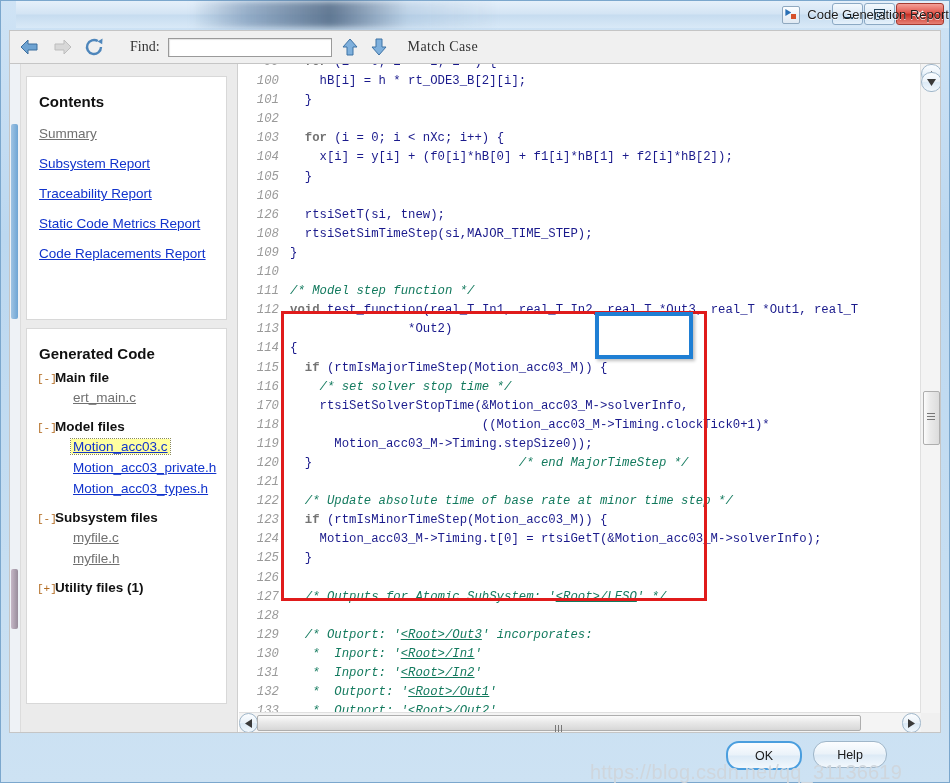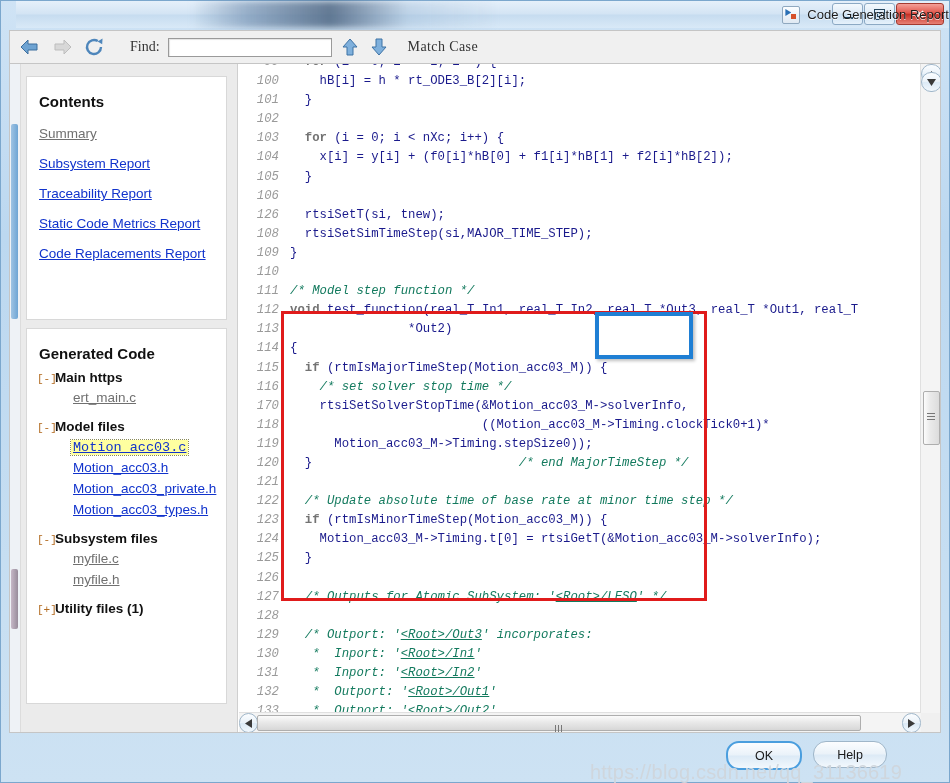--- a/index.html
+++ b/index.html
@@ -123,21 +123,21 @@
   .tree .exp{
     font-family:"Liberation Mono",monospace;font-size:11px;color:#b26a1f;
     width:18px;flex:0 0 auto;
   }
   .tree .nodelabel{font-size:13.5px;font-weight:bold;color:#111;}
   .tree .leaf{padding-left:36px;margin-bottom:3px;}
   .tree .leaf a{font-size:13.5px;color:#1133cc;text-decoration:underline;cursor:pointer;}
   .tree .leaf a.visited{color:#707070;}
   .tree .leaf.sel{padding-left:34px;}
   .tree .leaf.sel a{
-    background:#ffffa0;color:#1133cc;outline:1px dotted #8a8a5a;padding:0 2px;font-family:Liberation Mono, monospace;
+    background:#ffffa0;color:#1133cc;outline:1px dotted #8a8a5a;padding:0 2px;
   }
   .grp-gap{height:10px;}
   
   .codepane{
     position:absolute;left:229px;top:0;right:0;bottom:0;background:#fff;overflow:hidden;
   }
   .code-scroll-area{
     position:absolute;left:0;top:0;right:19px;bottom:19px;overflow:hidden;background:#fff;
   }
   pre.code{
@@ -292,36 +292,33 @@
           <li><a>Code Replacements Report</a></li>
         </ul>
       </div>
 
       <div class="panel" id="panel-generated">
         <h2>Generated Code</h2>
         <ul class="tree">
 
           <li class="node">
             <span class="exp">[-]</span>
-            <span class="nodelabel">Main https</span>
+            <span class="nodelabel">Main file</span>
           </li>
           <li class="leaf">
             <a class="visited">ert_main.c</a>
           </li>
           <li class="grp-gap"></li>
 
           <li class="node">
             <span class="exp">[-]</span>
             <span class="nodelabel">Model files</span>
           </li>
           <li class="leaf sel">
             <a>Motion_acc03.c</a>
-          </li>
-          <li class="leaf">
-            <a>Motion_acc03.h</a>
           </li>
           <li class="leaf">
             <a>Motion_acc03_private.h</a>
           </li>
           <li class="leaf">
             <a>Motion_acc03_types.h</a>
           </li>
           <li class="grp-gap"></li>
 
           <li class="node">

